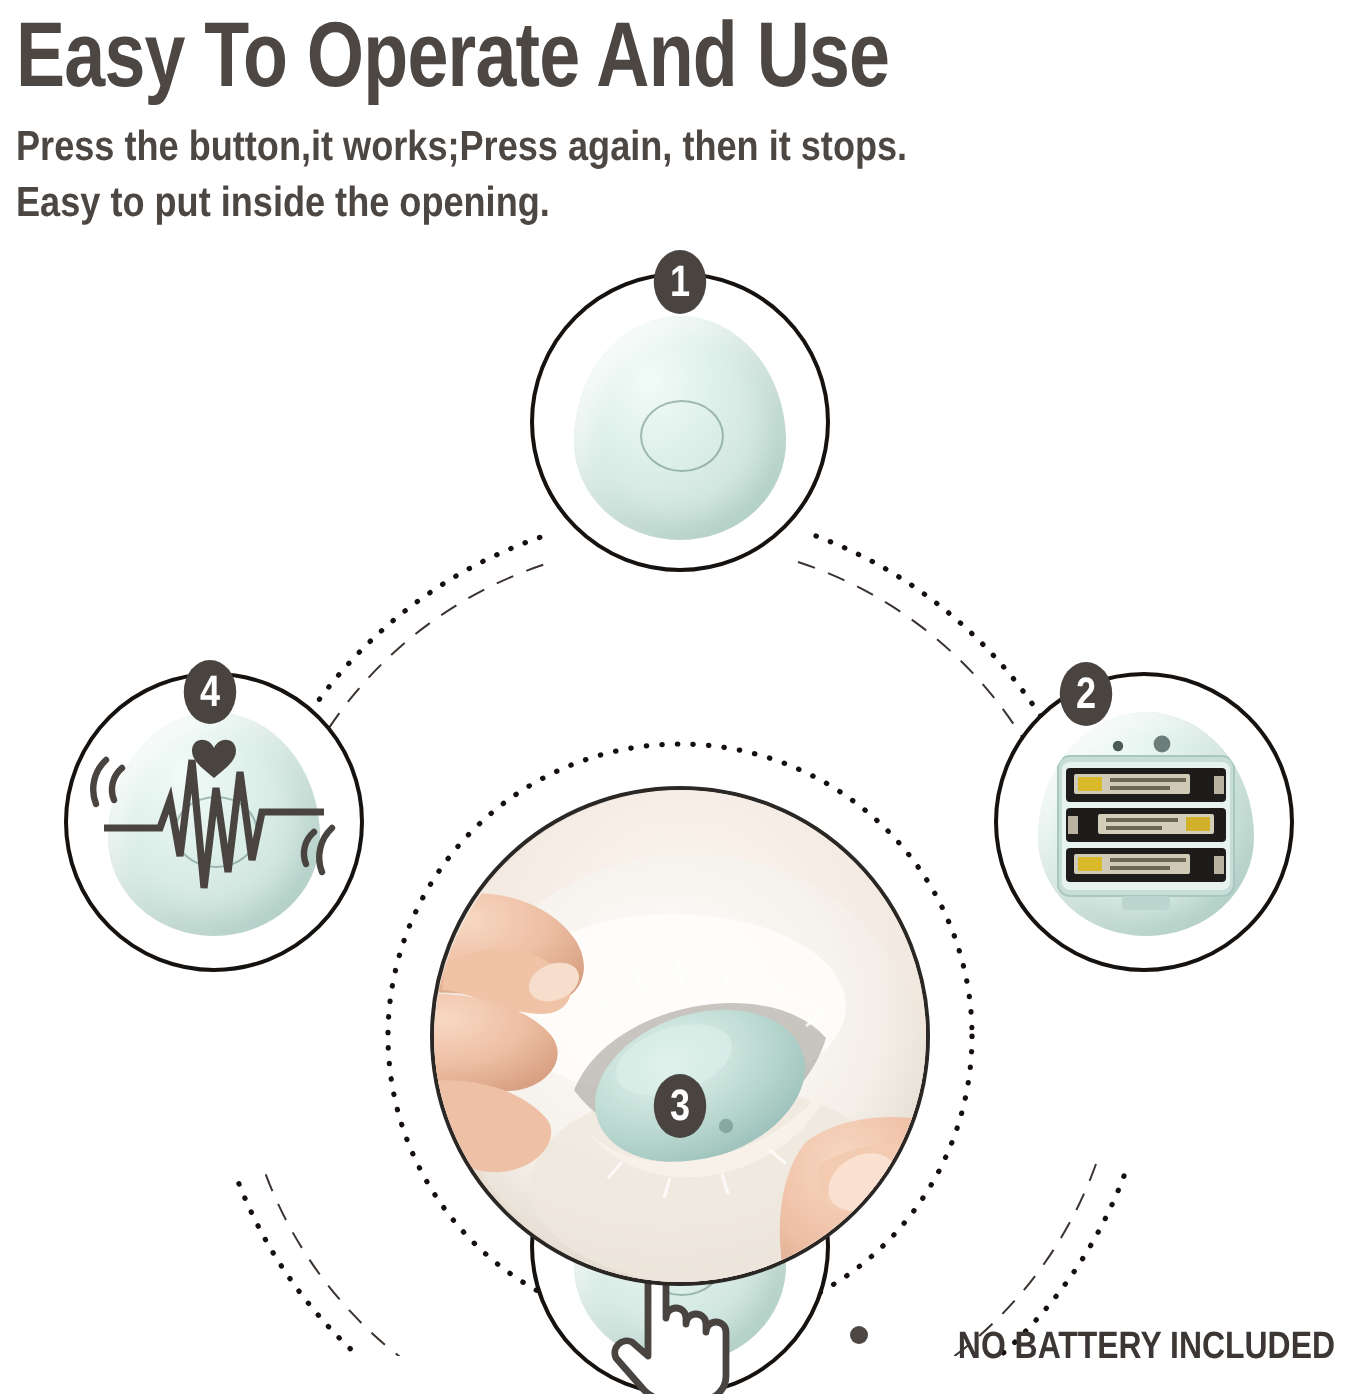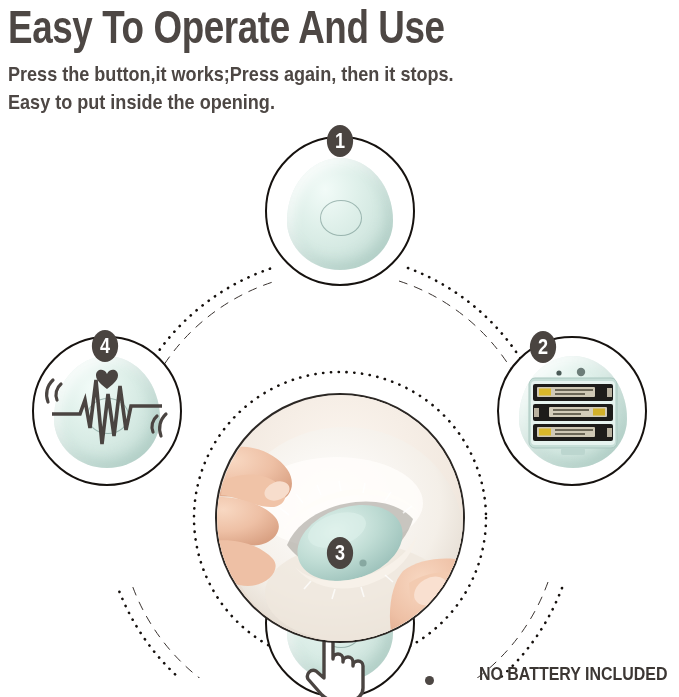--- a/index.html
+++ b/index.html
@@ -73,21 +73,21 @@
   .photo{
     position:absolute;
     border-radius:50%;
     overflow:hidden;
     border:2px solid #2b2724;
     box-sizing:border-box;
     background:#efe7e0;
   }
   .footer{
     position:absolute;right:12px;bottom:12px;
-    display:flex;align-items:flex-end;gap:9px;
+    display:flex;align-items:flex-start;gap:9px;
   }
   .footer .dot{width:9px;height:9px;border-radius:50%;background:#4d4744;display:block;}
   .footer .txt{
     font-family:"Liberation Sans Narrow","Liberation Sans",sans-serif;
     font-weight:bold;font-size:19px;color:#3c3734;
     transform:scaleX(0.84);transform-origin:right center;white-space:nowrap;
   }
 </style>
 </head>
 <body>

